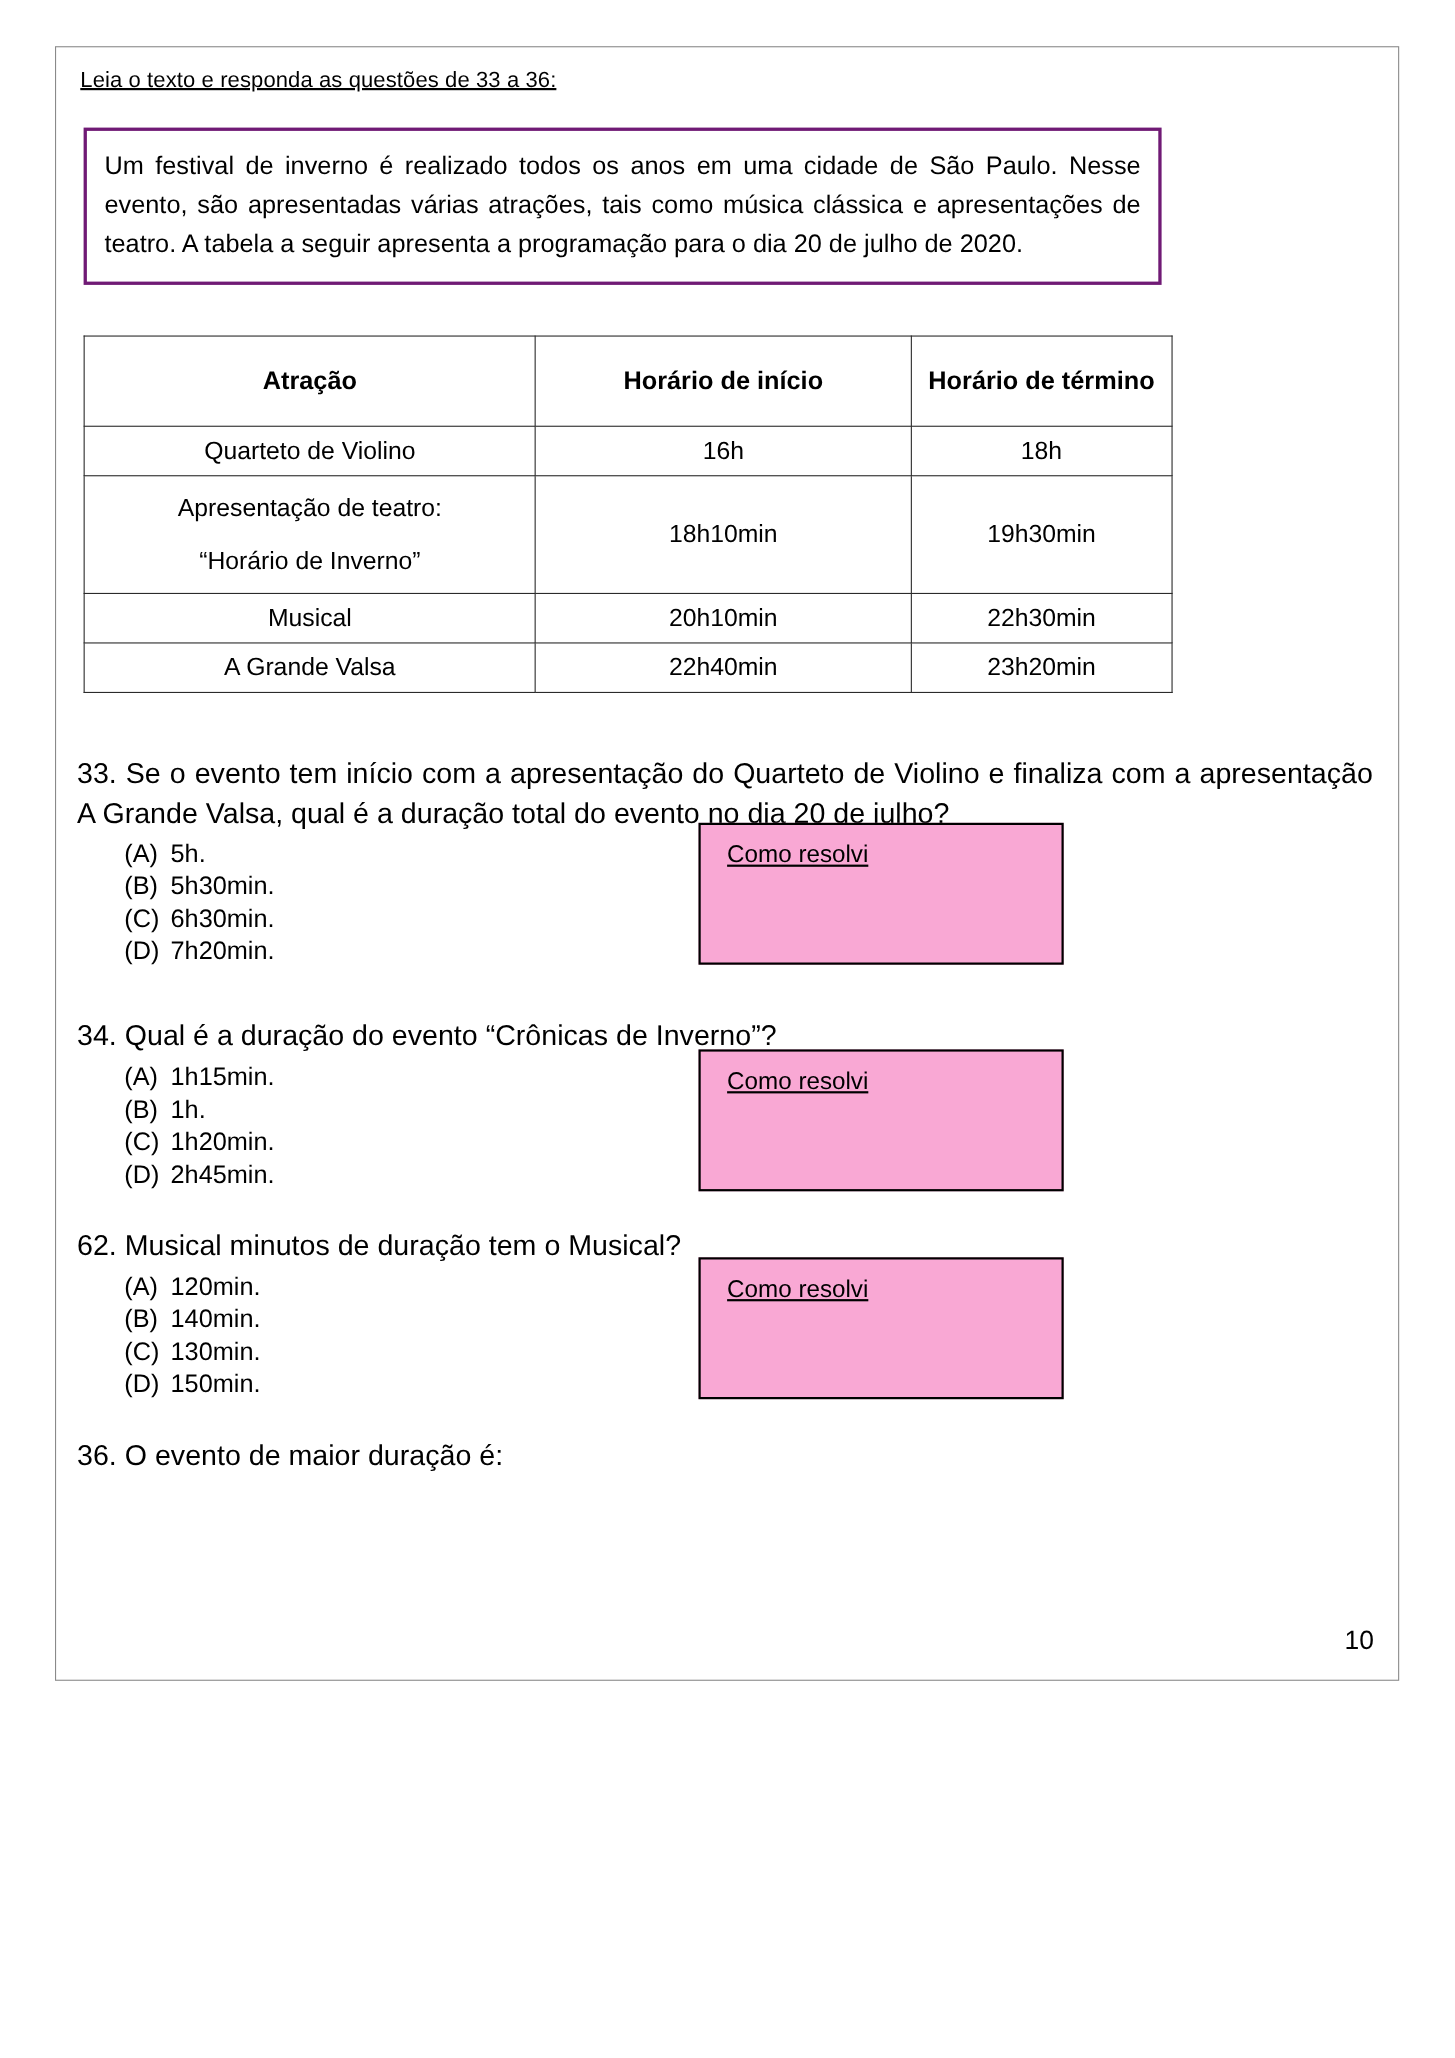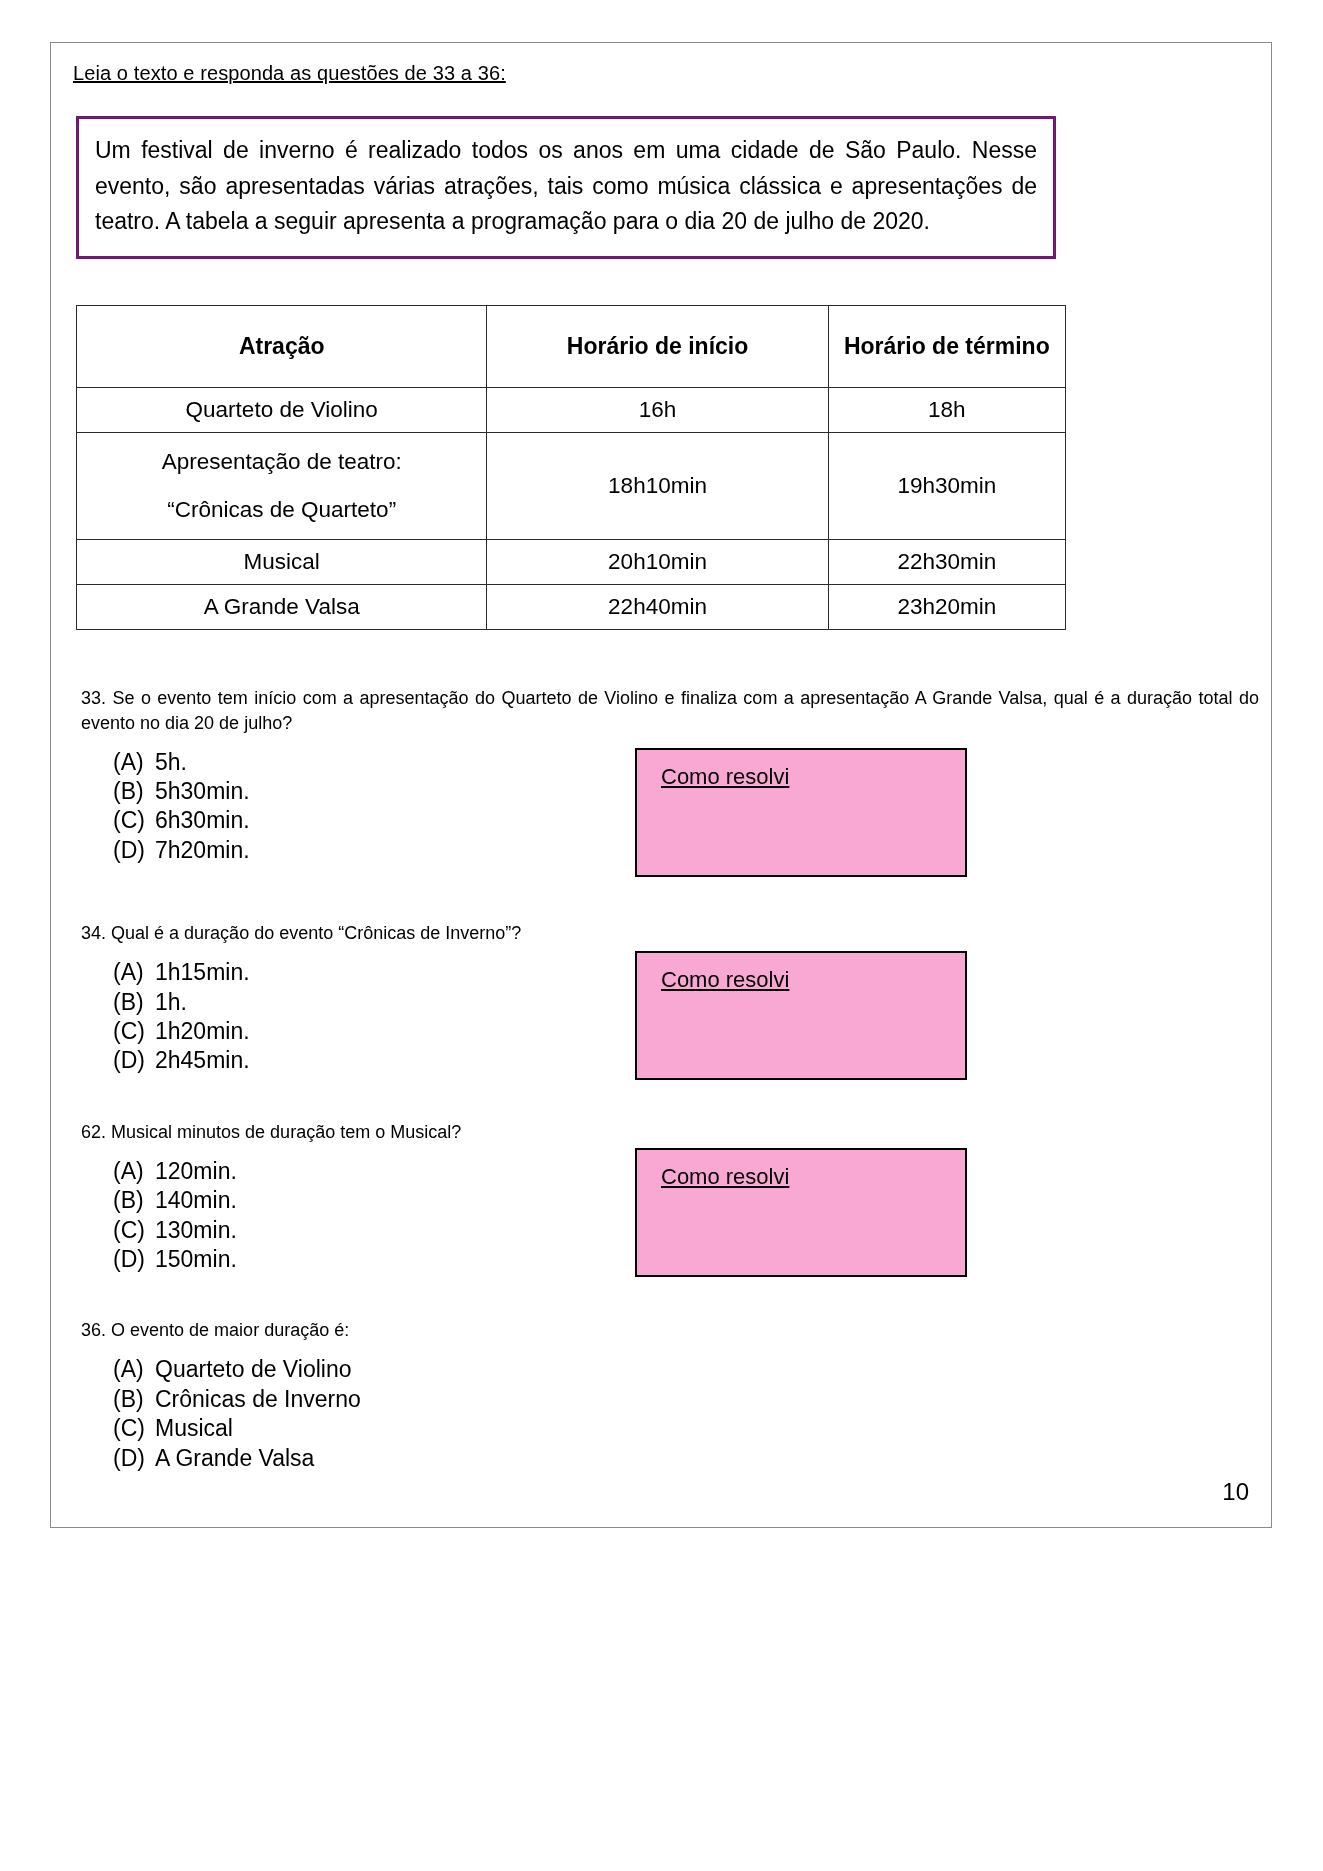--- a/index.html
+++ b/index.html
@@ -93,25 +93,25 @@
   
   .questions {
     margin: 56px 0 0 0;
     position: relative;
   }
   .question-block {
     position: relative;
     margin-left: 6px;
   }
   .q-stem {
-    font-size: 18px;
+    font-size: 26px;
     line-height: 1.38;
     text-align: justify;
     text-justify: inter-word;
-    margin: 12px;
+    margin: 1px;
   }
   .q-stem.narrow { width: 1178px; }
   .q-stem.plain { text-align: left; }
   .options {
     margin: 4px 0 0 44px;
     padding: 0;
     list-style: none;
   }
   .options li {
     font-size: 23px;
@@ -177,21 +177,21 @@
       <tbody>
         <tr>
           <td>Quarteto de Violino</td>
           <td>16h</td>
           <td>18h</td>
         </tr>
         <tr class="row-tall">
           <td>
             <span class="cell-two-line">
               <span class="l1">Apresentação de teatro:</span>
-              <span class="l2">“Crônicas de Quarteto”</span>
+              <span class="l2">“Horário de Inverno”</span>
             </span>
           </td>
           <td>18h10min</td>
           <td>19h30min</td>
         </tr>
         <tr>
           <td>Musical</td>
           <td>20h10min</td>
           <td>22h30min</td>
         </tr>
@@ -258,24 +258,18 @@
       </div>
     </div>
 
     <div class="spacer-q33" style="height:32px;"></div>
 
     <div class="question-block">
       <p class="q-stem plain">
         <span>36.</span>
         <span>O evento de maior duração é:</span>
       </p>
-      <ul class="options">
-        <li><span class="opt-letter">(A)</span><span>Quarteto de Violino</span></li>
-        <li><span class="opt-letter">(B)</span><span>Crônicas de Inverno</span></li>
-        <li><span class="opt-letter">(C)</span><span>Musical</span></li>
-        <li><span class="opt-letter">(D)</span><span>A Grande Valsa</span></li>
-      </ul>
     </div>
 
   </div>
 </div>
 
 <div class="page-number">10</div>
 
 </body></html>

